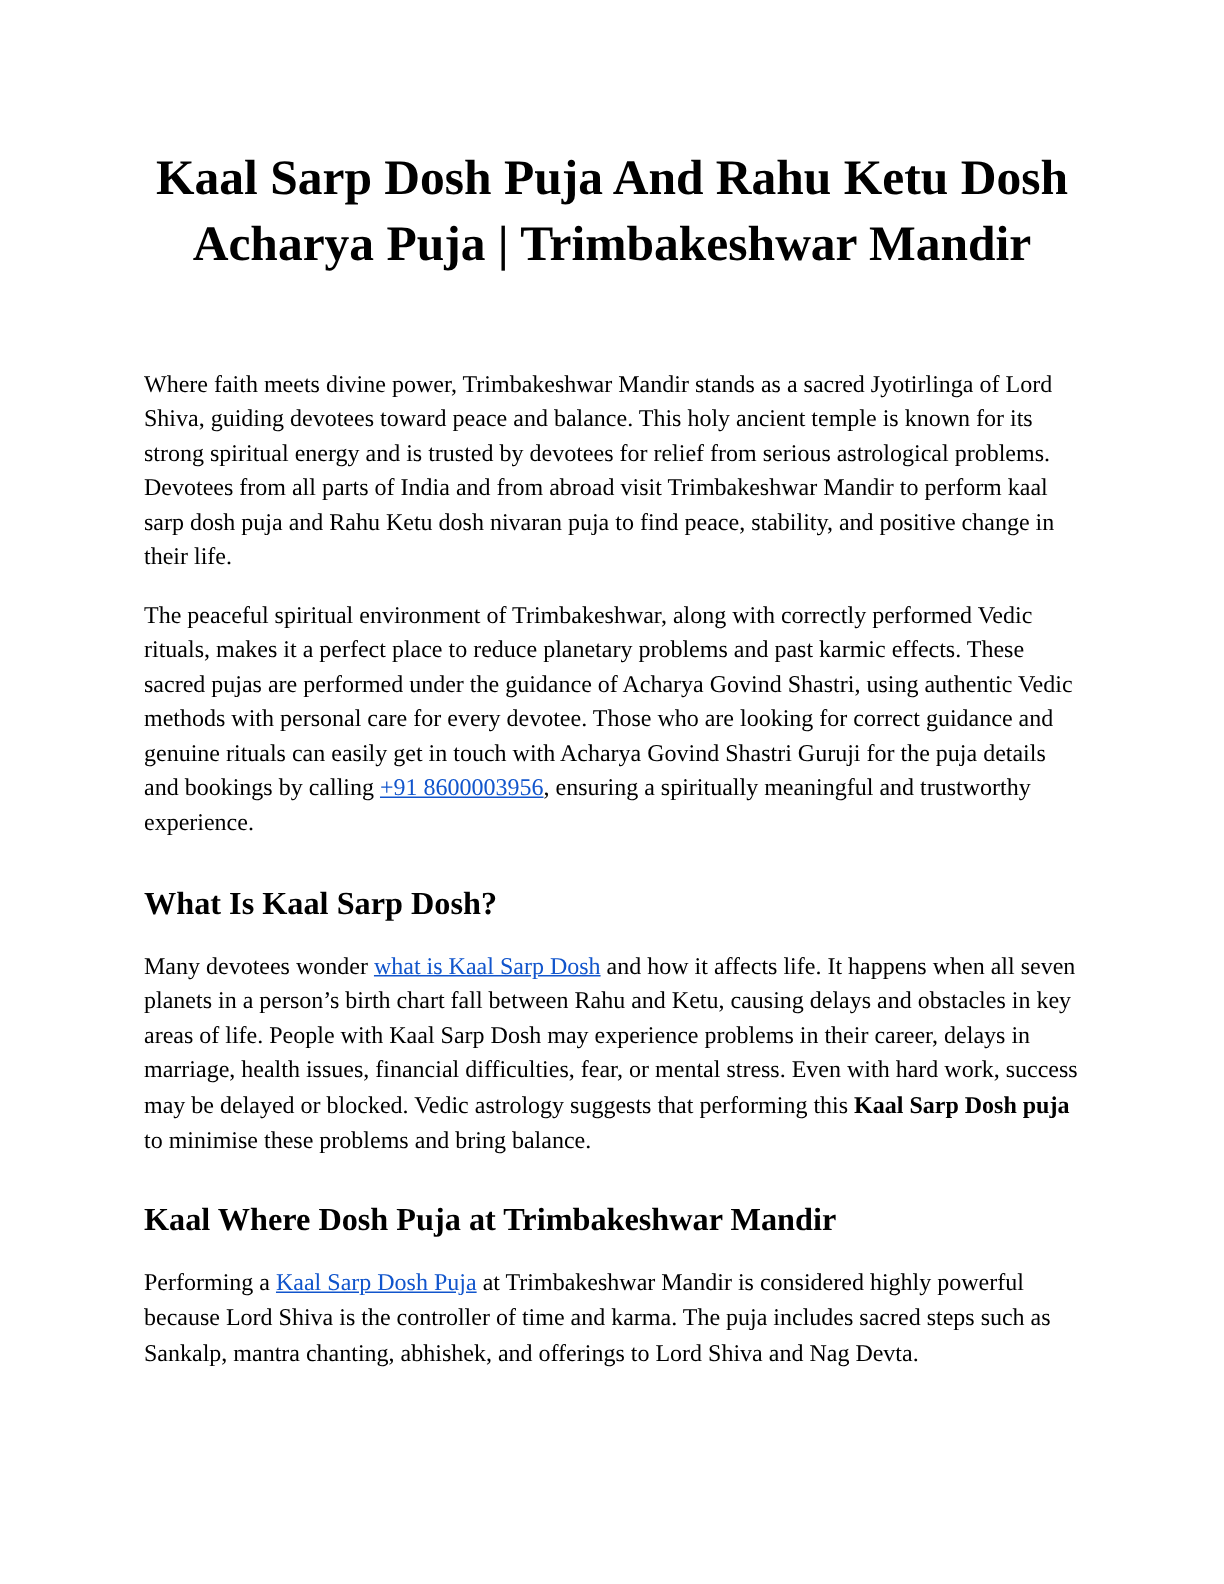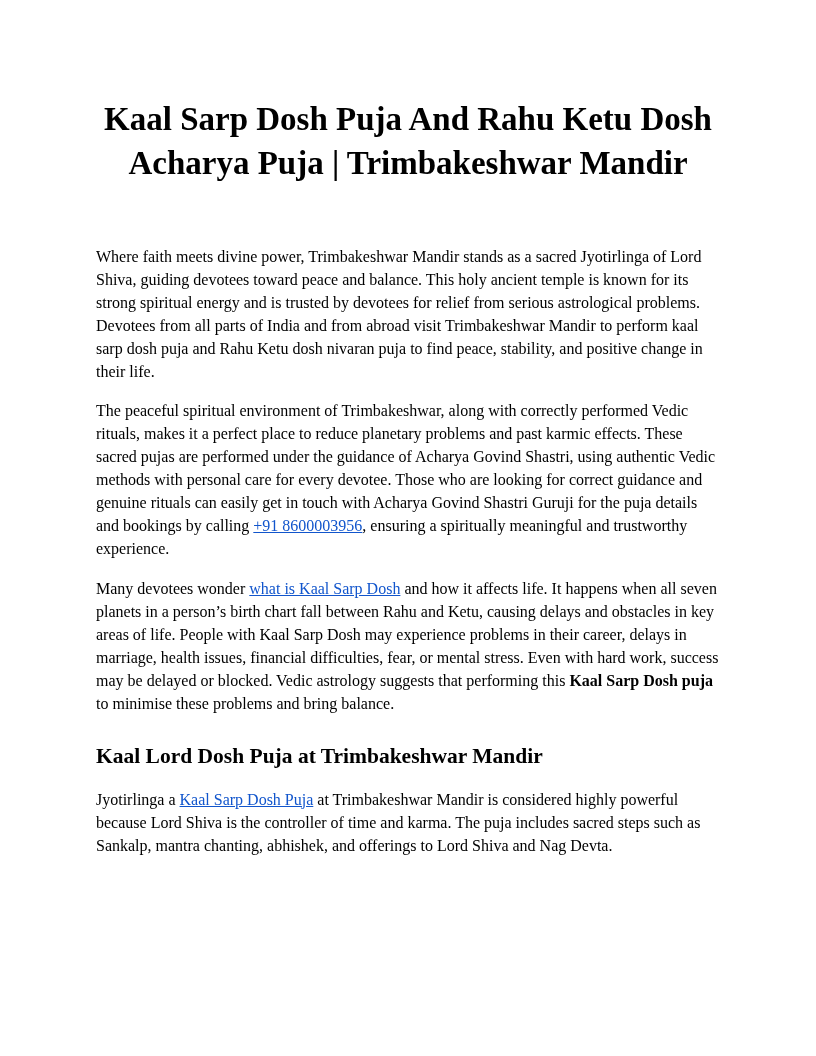--- a/index.html
+++ b/index.html
@@ -49,17 +49,18 @@
 <body>
 
 <div class="page">
   <h1 class="doc-title">
     <span class="title-line">Kaal Sarp Dosh Puja And Rahu Ketu Dosh</span>
     <span class="title-line">Acharya Puja | Trimbakeshwar Mandir</span>
   </h1>
   <div id="doc-blocks">
       <p class="doc-p"><span>Where faith meets divine power, Trimbakeshwar Mandir stands as a sacred Jyotirlinga of Lord Shiva, guiding devotees toward peace and balance. This holy ancient temple is known for its strong spiritual energy and is trusted by devotees for relief from serious astrological problems. Devotees from all parts of India and from abroad visit Trimbakeshwar Mandir to perform kaal sarp dosh puja and Rahu Ketu dosh nivaran puja to find peace, stability, and positive change in their life.</span></p>
       <p class="doc-p"><span>The peaceful spiritual environment of Trimbakeshwar, along with correctly performed Vedic rituals, makes it a perfect place to reduce planetary problems and past karmic effects. These sacred pujas are performed under the guidance of Acharya Govind Shastri, using authentic Vedic methods with personal care for every devotee. Those who are looking for correct guidance and genuine rituals can easily get in touch with Acharya Govind Shastri Guruji for the puja details and bookings by calling </span><a class="doc-link" href="#">+91 8600003956</a><span>, ensuring a spiritually meaningful and trustworthy experience.</span></p>
+      <h2 class="doc-h2">What Is Kaal Sarp Dosh?</h2>
       <p class="doc-p"><span>Many devotees wonder </span><a class="doc-link" href="#">what is Kaal Sarp Dosh</a><span> and how it affects life. It happens when all seven planets in a person’s birth chart fall between Rahu and Ketu, causing delays and obstacles in key areas of life. People with Kaal Sarp Dosh may experience problems in their career, delays in marriage, health issues, financial difficulties, fear, or mental stress. Even with hard work, success may be delayed or blocked. Vedic astrology suggests that performing this </span><strong class="bold-run">Kaal Sarp Dosh puja</strong><span> to minimise these problems and bring balance.</span></p>
-      <h2 class="doc-h2">Kaal Lord Dosh Puja at Trimbakeshwar Mandir</h2>
-      <p class="doc-p"><span>Jyotirlinga a </span><a class="doc-link" href="#">Kaal Sarp Dosh Puja</a><span> at Trimbakeshwar Mandir is considered highly powerful because Lord Shiva is the controller of time and karma. The puja includes sacred steps such as Sankalp, mantra chanting, abhishek, and offerings to Lord Shiva and Nag Devta.</span></p>
+      <h2 class="doc-h2">Kaal Where Dosh Puja at Trimbakeshwar Mandir</h2>
+      <p class="doc-p"><span>Performing a </span><a class="doc-link" href="#">Kaal Sarp Dosh Puja</a><span> at Trimbakeshwar Mandir is considered highly powerful because Lord Shiva is the controller of time and karma. The puja includes sacred steps such as Sankalp, mantra chanting, abhishek, and offerings to Lord Shiva and Nag Devta.</span></p>
     </div>
 </div>
 
 </body></html>

